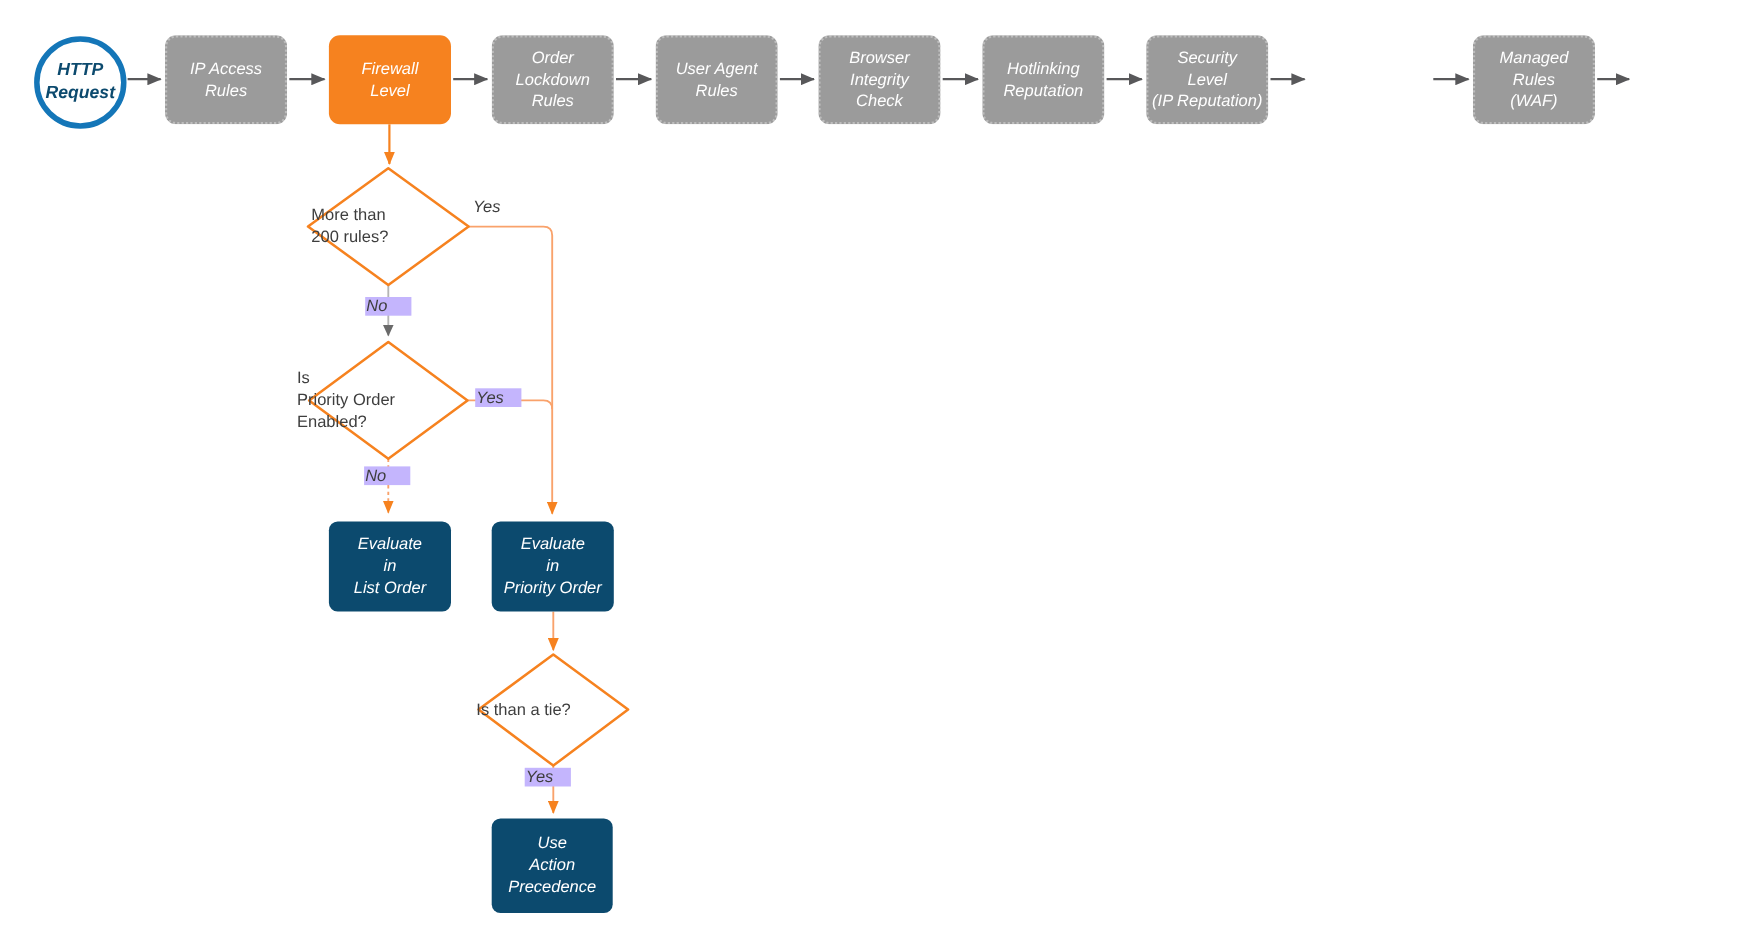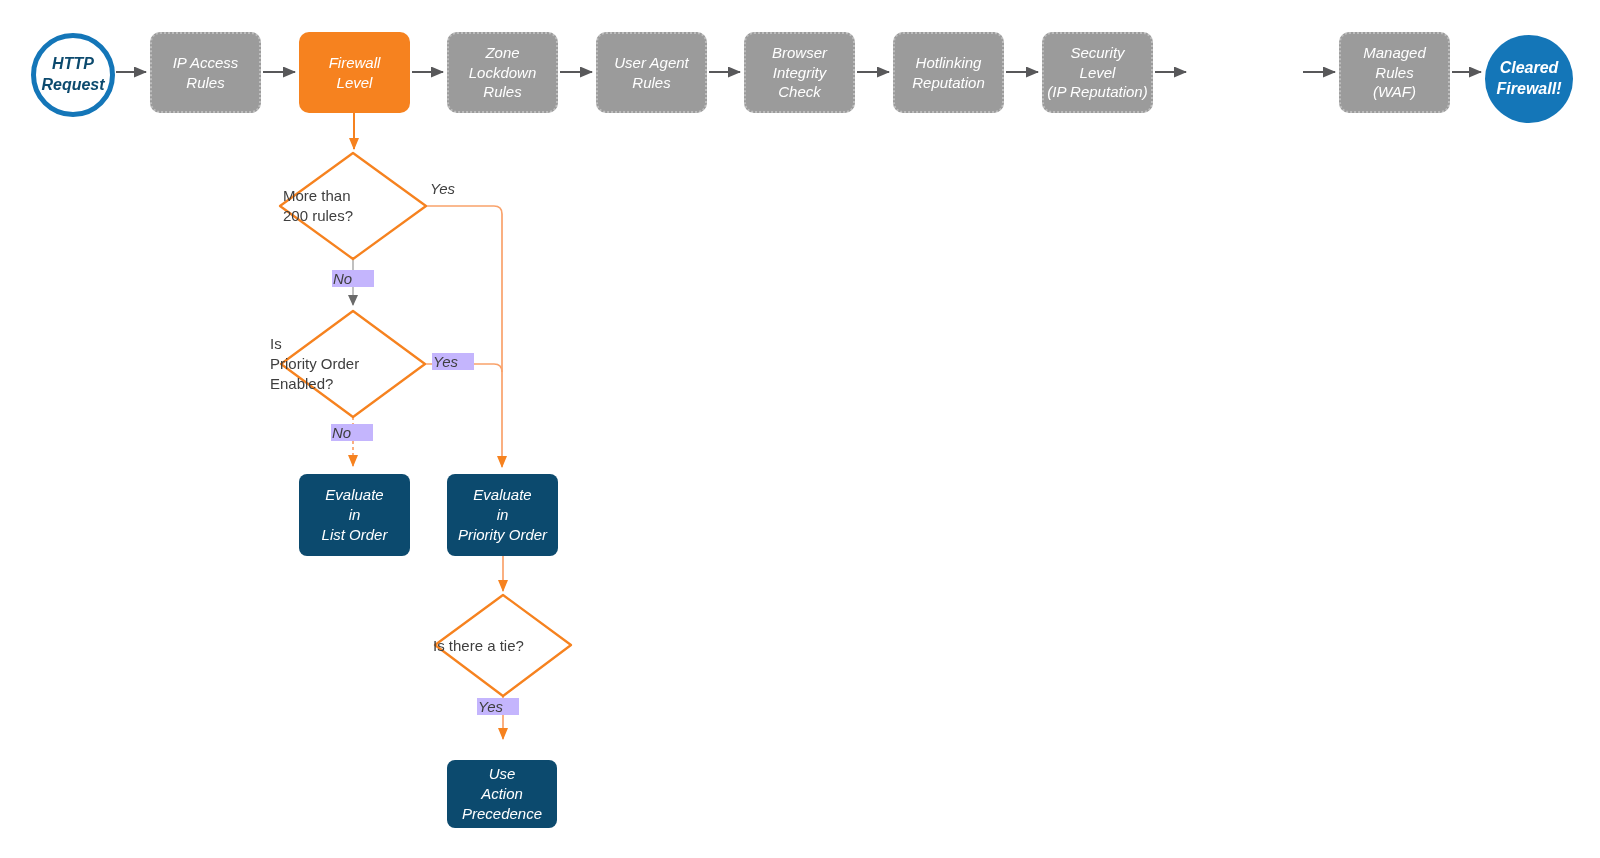--- a/index.html
+++ b/index.html
@@ -38,21 +38,21 @@
 
   .circle { border-radius: 50%; }
   .circle.start { left: 31px; top: 33px; width: 84px; height: 84px; background: #ffffff; border: 5px solid #1476B8; }
   .circle.start .node-label { color: #0c4a6e; font-weight: bold; font-style: italic; font-size: 16px; line-height: 1.3; }
   .circle.end { left: 1485px; top: 35px; width: 88px; height: 88px; background: #1476B8; }
   .circle.end .node-label { color: #ffffff; font-weight: bold; font-style: italic; font-size: 16px; line-height: 1.3; }
 
   .obox { background: #0c4a6e; border-radius: 8px; }
   .obox.list     { left: 299px; top: 474px; width: 111px; height: 82px; }
   .obox.priority { left: 447px; top: 474px; width: 111px; height: 82px; }
-  .obox.action   { left: 447px; top: 744px; width: 110px; height: 68px; margin-top: 16px; }
+  .obox.action   { left: 447px; top: 744px; width: 110px; height: 86px; }
 
   .diamond-label {
     position: absolute; z-index: 2; text-align: left;
     color: #3E3E3E; font-size: 15px; line-height: 1.33;
     white-space: pre-line; width: 140px;
   }
   .dq1 { left: 283px; top: 186px; }
   .dq2 { left: 270px; top: 334px; }
   .dq3 { left: 433px; top: 636px; }
 
@@ -116,21 +116,21 @@
 
   <div class="node stage gray" style="left:150px">
     <span class="node-label">IP Access
 Rules</span>
   </div>
   <div class="node stage orange" style="left:299px">
     <span class="node-label">Firewall
 Level</span>
   </div>
   <div class="node stage gray" style="left:447px">
-    <span class="node-label">Zone
+    <span class="node-label">Order
 Lockdown
 Rules</span>
   </div>
   <div class="node stage gray" style="left:596px">
     <span class="node-label">User Agent
 Rules</span>
   </div>
   <div class="node stage gray" style="left:744px">
     <span class="node-label">Browser
 Integrity
@@ -144,31 +144,27 @@
     <span class="node-label">Security
 Level
 (IP Reputation)</span>
   </div>
   <div class="node stage gray" style="left:1339px">
     <span class="node-label">Managed
 Rules
 (WAF)</span>
   </div>
 
-  <div class="node circle end">
-    <span class="node-label">Cleared
-Firewall!</span>
-  </div>
 
   <div class="diamond-label dq1">More than
 200 rules?</div>
   <div class="diamond-label dq2">Is
 Priority Order
 Enabled?</div>
-  <div class="diamond-label dq3">Is there a tie?</div>
+  <div class="diamond-label dq3">Is than a tie?</div>
 
   <div class="edge-label el-yes1">Yes</div>
   <div class="edge-label chip el-no1">No</div>
   <div class="edge-label chip el-yes2">Yes</div>
   <div class="edge-label chip el-no2">No</div>
   <div class="edge-label chip el-yes3">Yes</div>
 
   <div class="node obox list">
     <span class="node-label">Evaluate
 in

